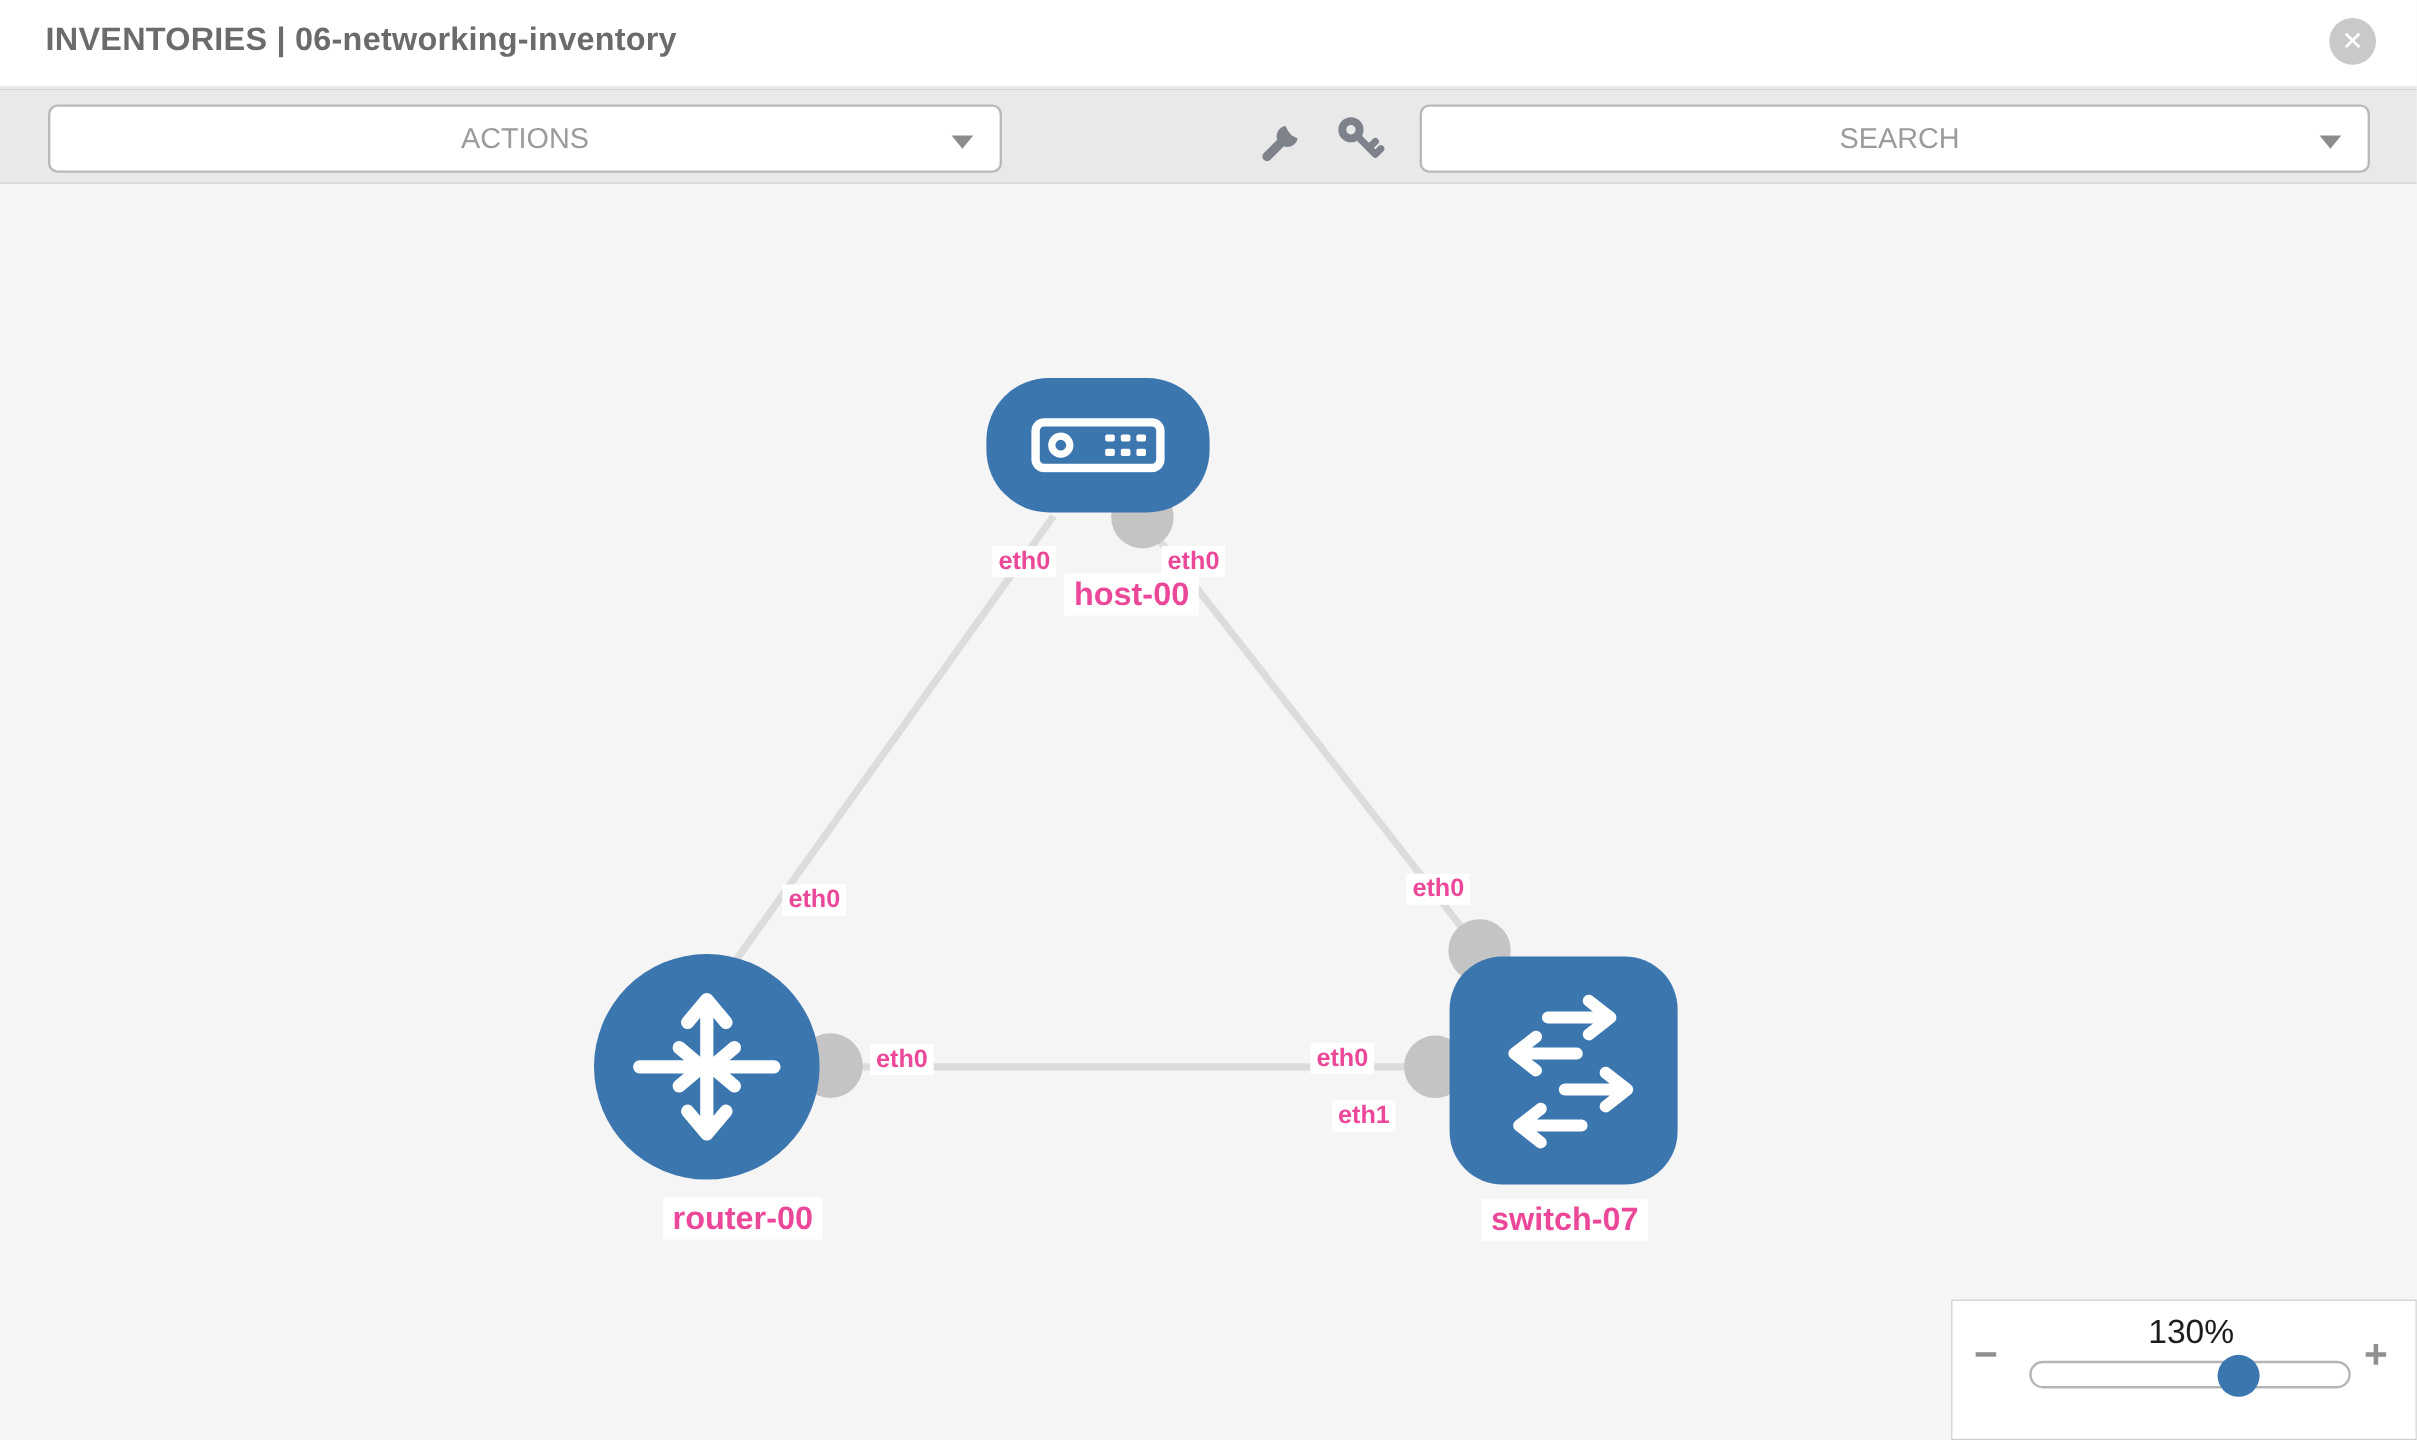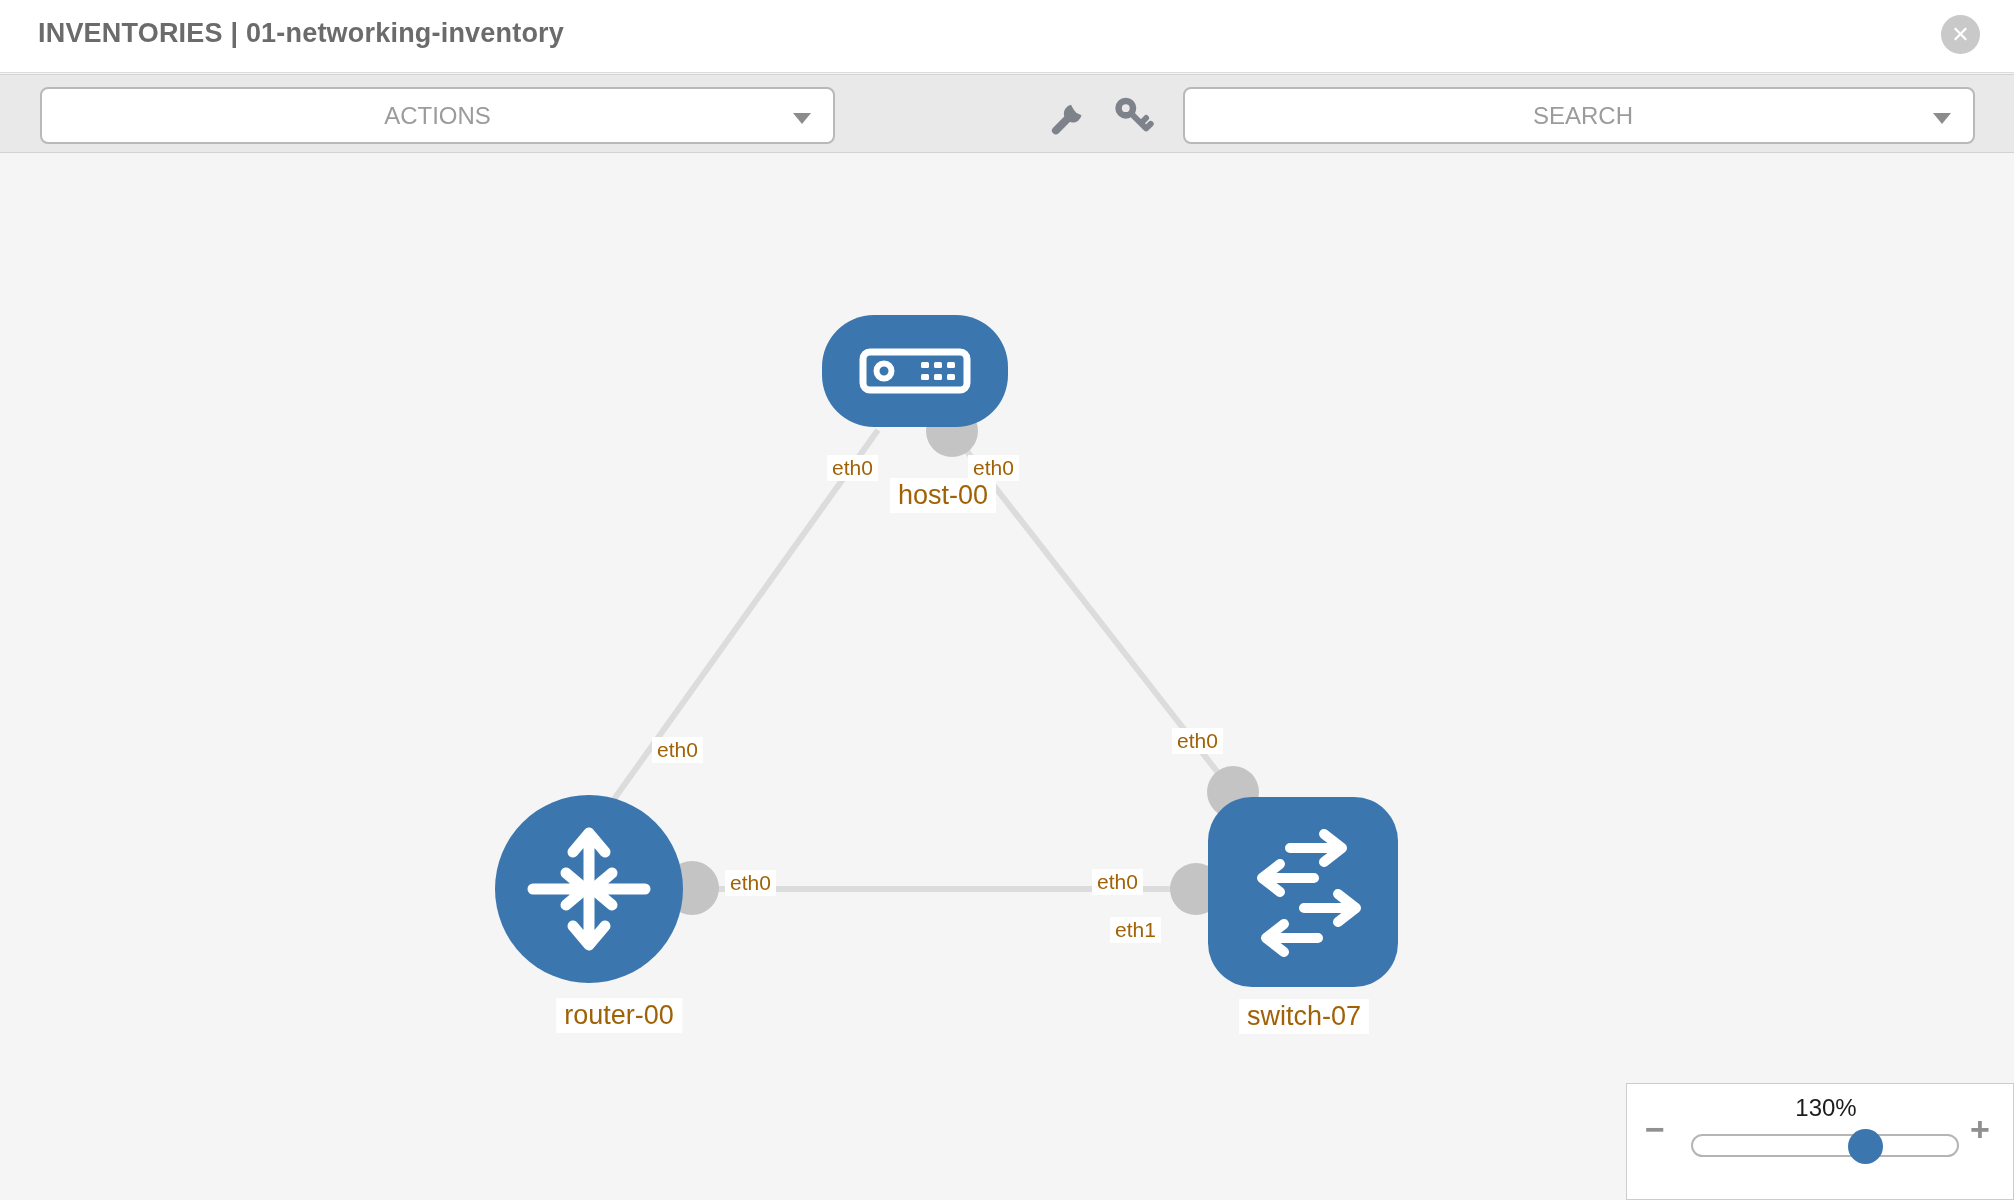--- a/index.html
+++ b/index.html
@@ -32,45 +32,45 @@
 
   
   .canvas { position:absolute; left:0; top:154px; width:2014px; height:1046px;
     background:#f5f5f5; }
   .links-svg { position:absolute; left:0; top:0; z-index:1; }
   .node { position:absolute; z-index:2; background:#3b76af; display:flex;
     align-items:center; justify-content:center; cursor:pointer; }
   .node-host   { left:822px; top:161px; width:186px; height:112px; border-radius:52px; }
   .node-router { left:495px; top:641px; width:188px; height:188px; border-radius:50%; }
   .node-switch { left:1208px; top:643px; width:190px; height:190px; border-radius:44px; }
-  .chip { position:absolute; z-index:3; background:#ffffff; color:#a16207;
-    white-space:nowrap; }
+  .chip { position:absolute; z-index:3; background:#ffffff; color:#ec4899;
+    white-space:nowrap;font-weight:bold; }
   .node-label { font-size:27px; padding:2px 8px; transform:translateX(-50%); }
   .iface { font-size:21px; padding:1px 5px; }
 
   
   .zoom-panel { position:absolute; left:1626px; top:1083px; width:388px; height:117px;
     background:#ffffff; border:1px solid #cccccc; z-index:5; }
   .zoom-value { position:absolute; left:124px; top:10px; width:150px;
-    text-align:center; font-size:24px; color:#1c1c1c; }
+    text-align:center; font-size:28px; color:#1c1c1c; }
   .zoom-btn { position:absolute; top:28px; font-size:34px; font-weight:bold;
     color:#909090; cursor:pointer; line-height:34px; }
   .zoom-minus { left:18px; } .zoom-plus { left:343px; }
   .zoom-track { position:absolute; left:64px; top:50px; width:268px; height:23px;
     background:#ffffff; border:2px solid #b5b5b5; border-radius:12px; cursor:pointer; }
   .zoom-thumb { position:absolute; left:155px; top:-7px; width:35px; height:35px;
     border-radius:50%; background:#3b76af; cursor:grab; }
 </style>
 </head>
 <body>
 
 <div class="app">
 
   <div class="header">
-    <div class="page-title">INVENTORIES | 01-networking-inventory</div>
+    <div class="page-title">INVENTORIES | 06-networking-inventory</div>
     <div class="close-btn">
       <span>✕</span>
     </div>
   </div>
 
   <div class="toolbar">
     <div class="select-box select-actions">
       <span>ACTIONS</span>
       <span class="caret"></span>
     </div>

